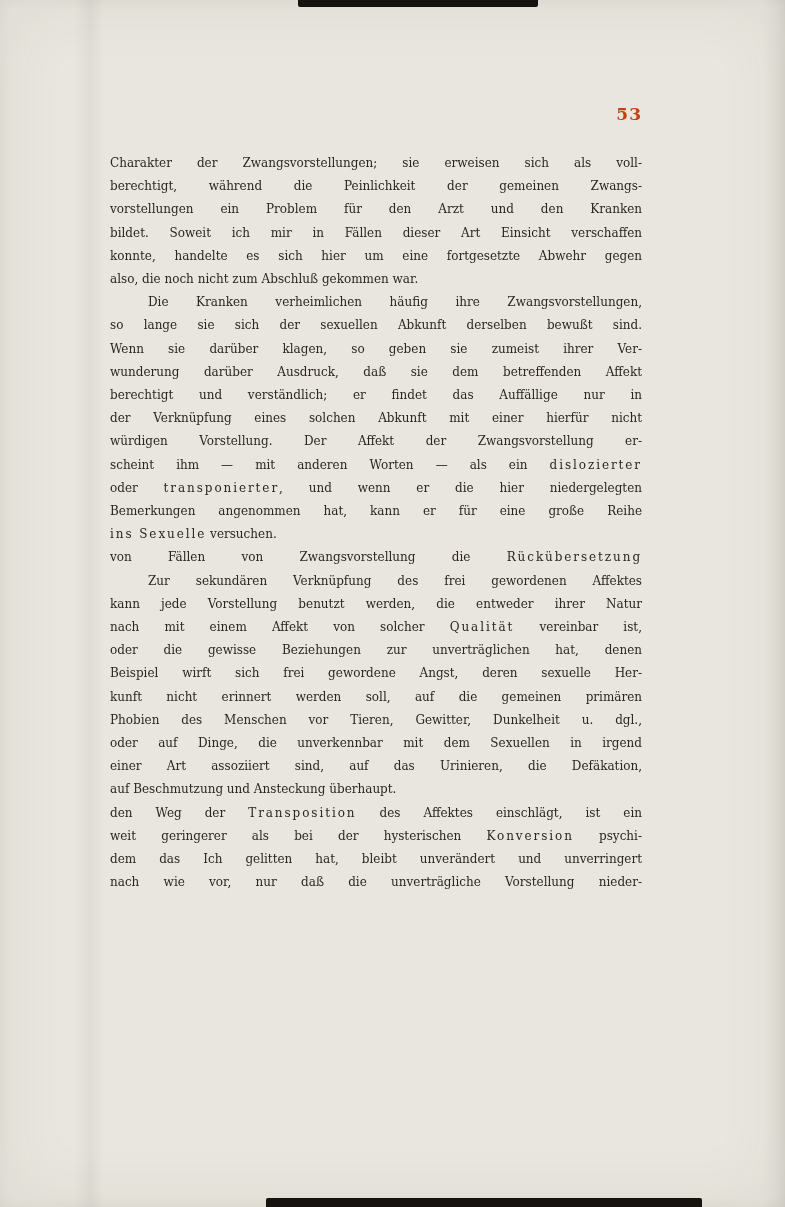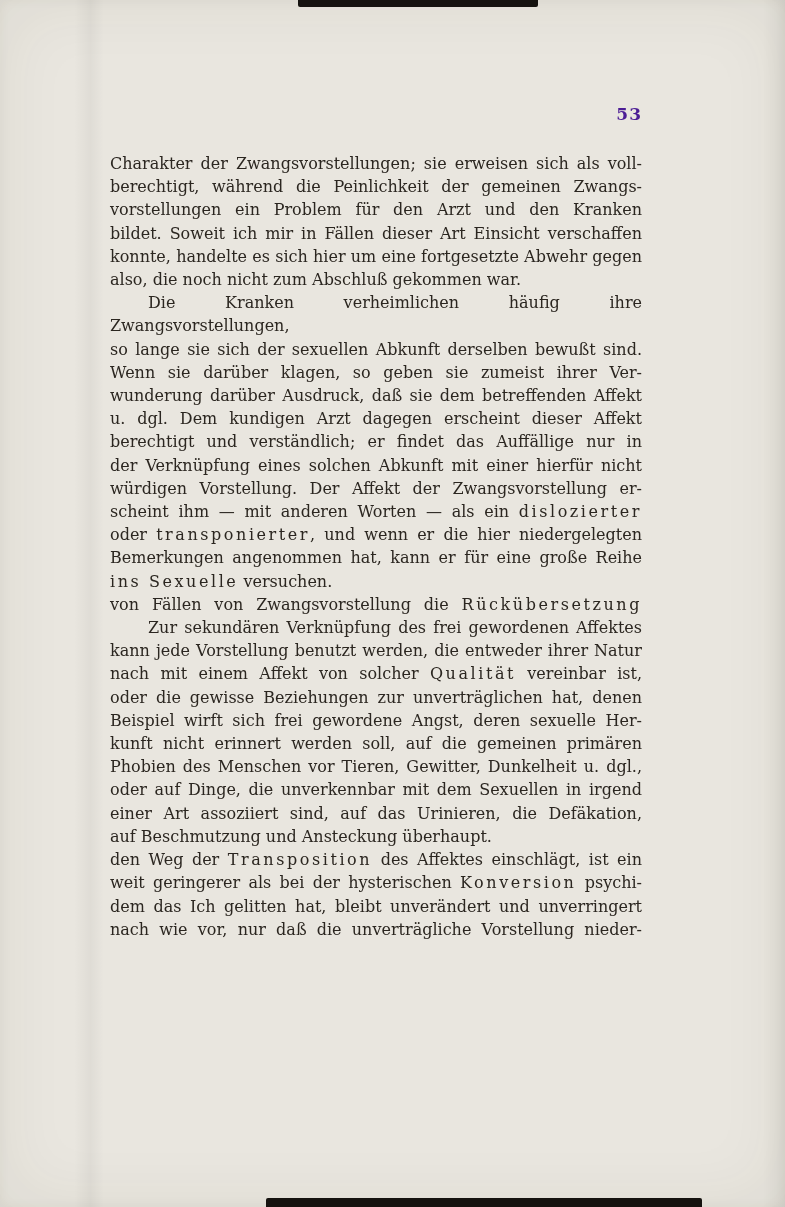--- a/index.html
+++ b/index.html
@@ -42,28 +42,28 @@
     left: 266px; bottom: 0; width: 436px; height: 9px;
     border-radius: 2px 2px 0 0;
   }
   .page-number {
     position: absolute;
     top: 104px;
     right: 143px;
     font-size: 17px;
     font-weight: bold;
     letter-spacing: 1px;
-    color: #4c1d95;
+    color: #c2410c;
   }
   .text-block {
     position: absolute;
     left: 110px;
     top: 152px;
     width: 532px;
-    font-size: 16px;
+    font-size: 12px;
     line-height: 23.2px;
   }
   .paragraph { margin: 0; }
   .line {
     text-align: justify;
     text-align-last: justify;
     white-space: normal;
   }
   .line.last {
     text-align-last: left;
@@ -91,21 +91,20 @@
         <div class="line"><span>vorstellungen ein Problem für den Arzt und den Kranken</span></div>
         <div class="line"><span>bildet. Soweit ich mir in Fällen dieser Art Einsicht verschaffen</span></div>
         <div class="line"><span>konnte, handelte es sich hier um eine fortgesetzte Abwehr gegen</span></div>
         <div class="line last"><span>also, die noch nicht zum Abschluß gekommen war.</span></div>
       </div>
       <div class="paragraph indent">
         <div class="line first"><span>Die Kranken verheimlichen häufig ihre Zwangsvorstellungen,</span></div>
         <div class="line"><span>so lange sie sich der sexuellen Abkunft derselben bewußt sind.</span></div>
         <div class="line"><span>Wenn sie darüber klagen, so geben sie zumeist ihrer Ver-</span></div>
         <div class="line"><span>wunderung darüber Ausdruck, daß sie dem betreffenden Affekt</span></div>
-        <div class="line"><span>u. dgl. Dem kundigen Arzt dagegen erscheint dieser Affekt</span></div>
         <div class="line"><span>berechtigt und verständlich; er findet das Auffällige nur in</span></div>
         <div class="line"><span>der Verknüpfung eines solchen Abkunft mit einer hierfür nicht</span></div>
         <div class="line"><span>würdigen Vorstellung. Der Affekt der Zwangsvorstellung er-</span></div>
         <div class="line"><span>scheint ihm — mit anderen Worten — als ein </span><span class="spaced">dislozierter</span></div>
         <div class="line"><span>oder </span><span class="spaced">transponierter</span><span>, und wenn er die hier niedergelegten</span></div>
         <div class="line"><span>Bemerkungen angenommen hat, kann er für eine große Reihe</span></div>
         <div class="line last"><span class="spaced">ins Sexuelle</span><span> versuchen.</span></div>
         <div class="line"><span>von Fällen von Zwangsvorstellung die </span><span class="spaced">Rückübersetzung</span></div>
       </div>
       <div class="paragraph indent">

